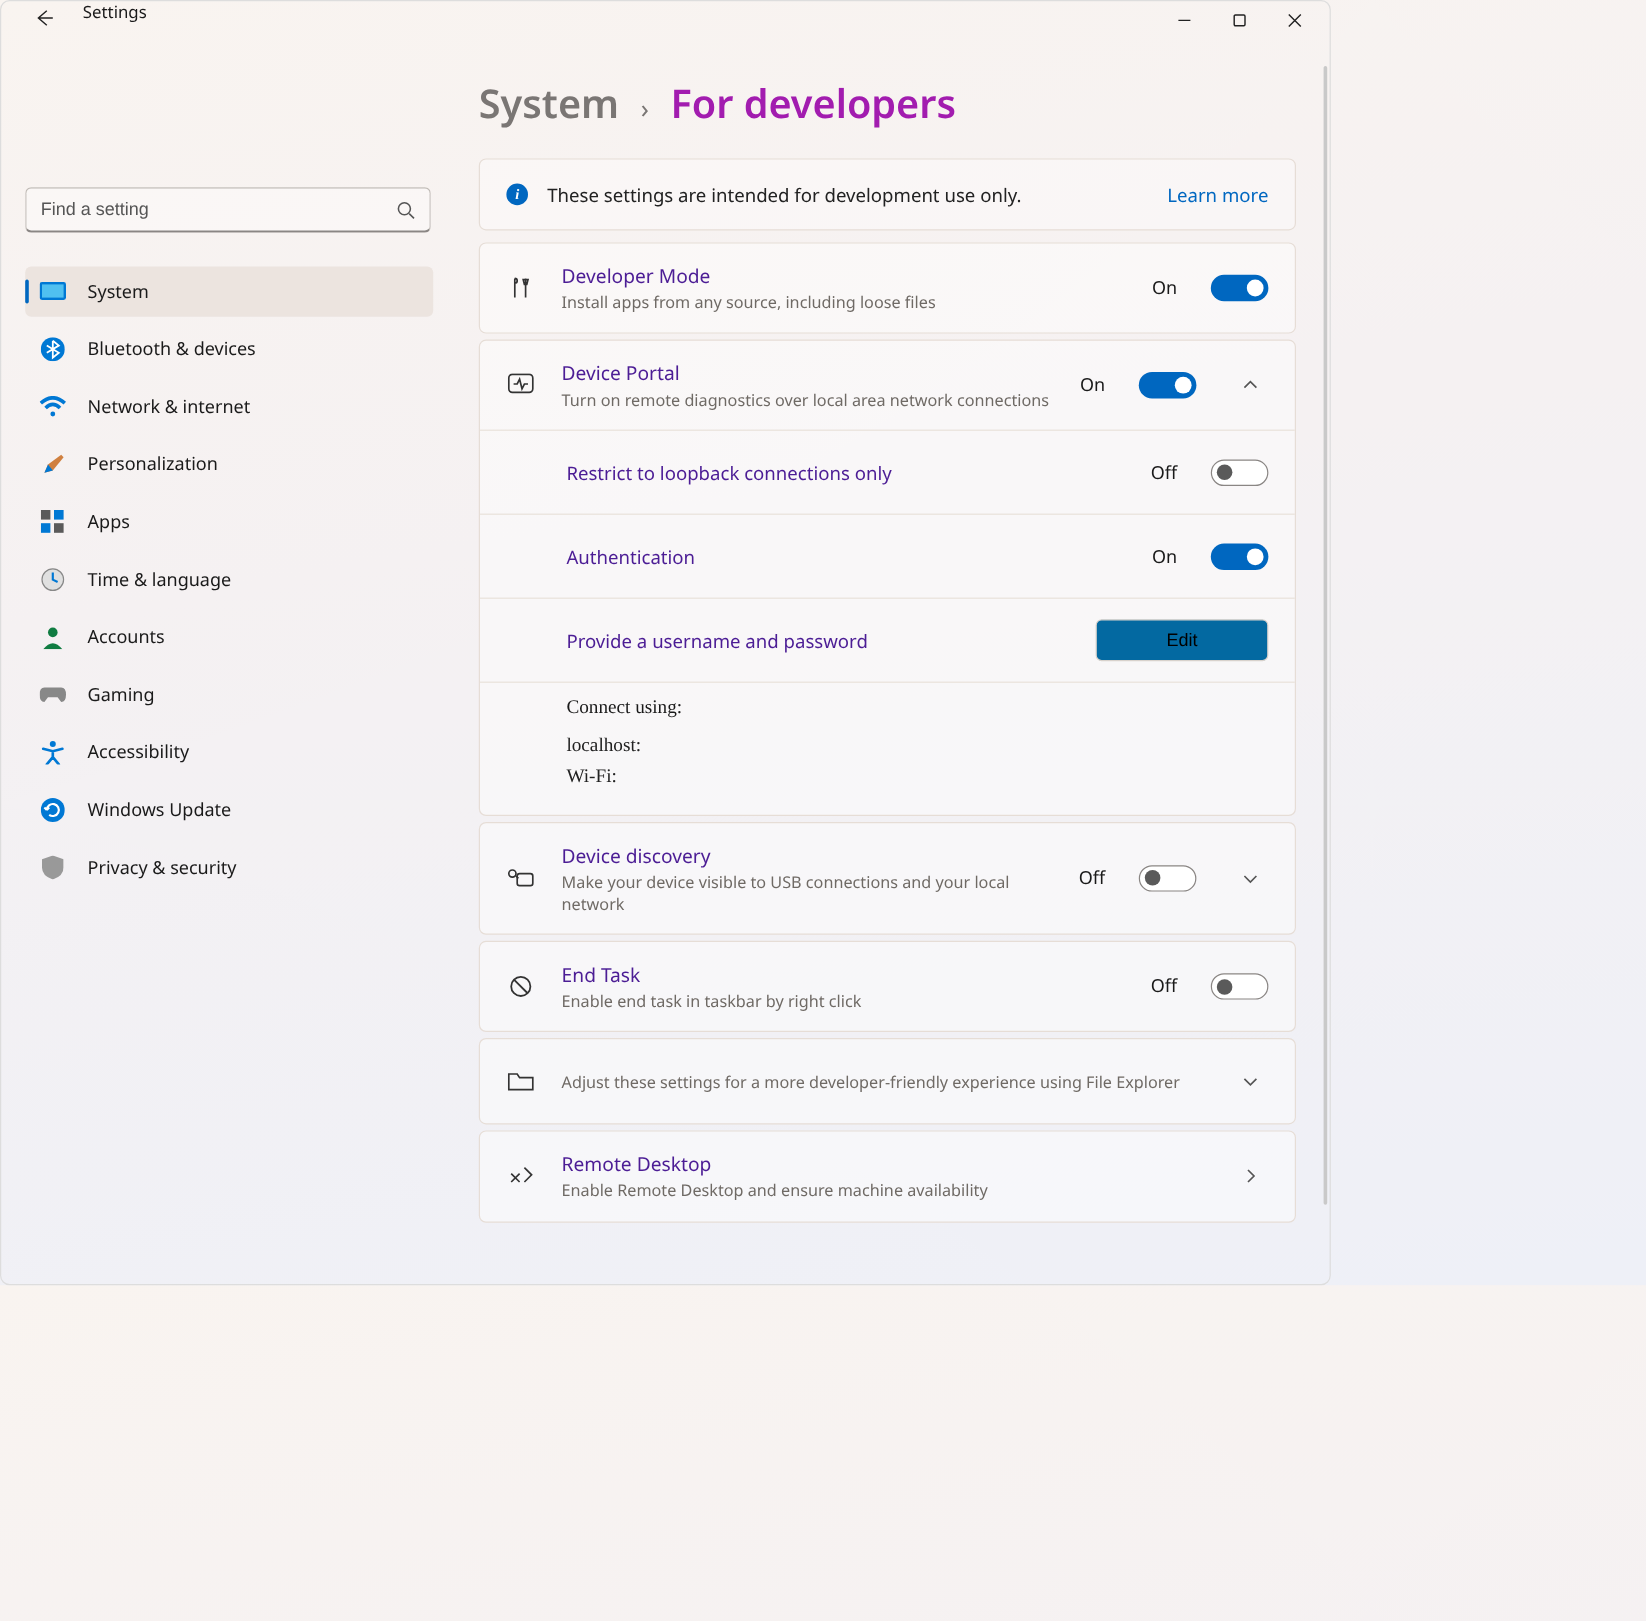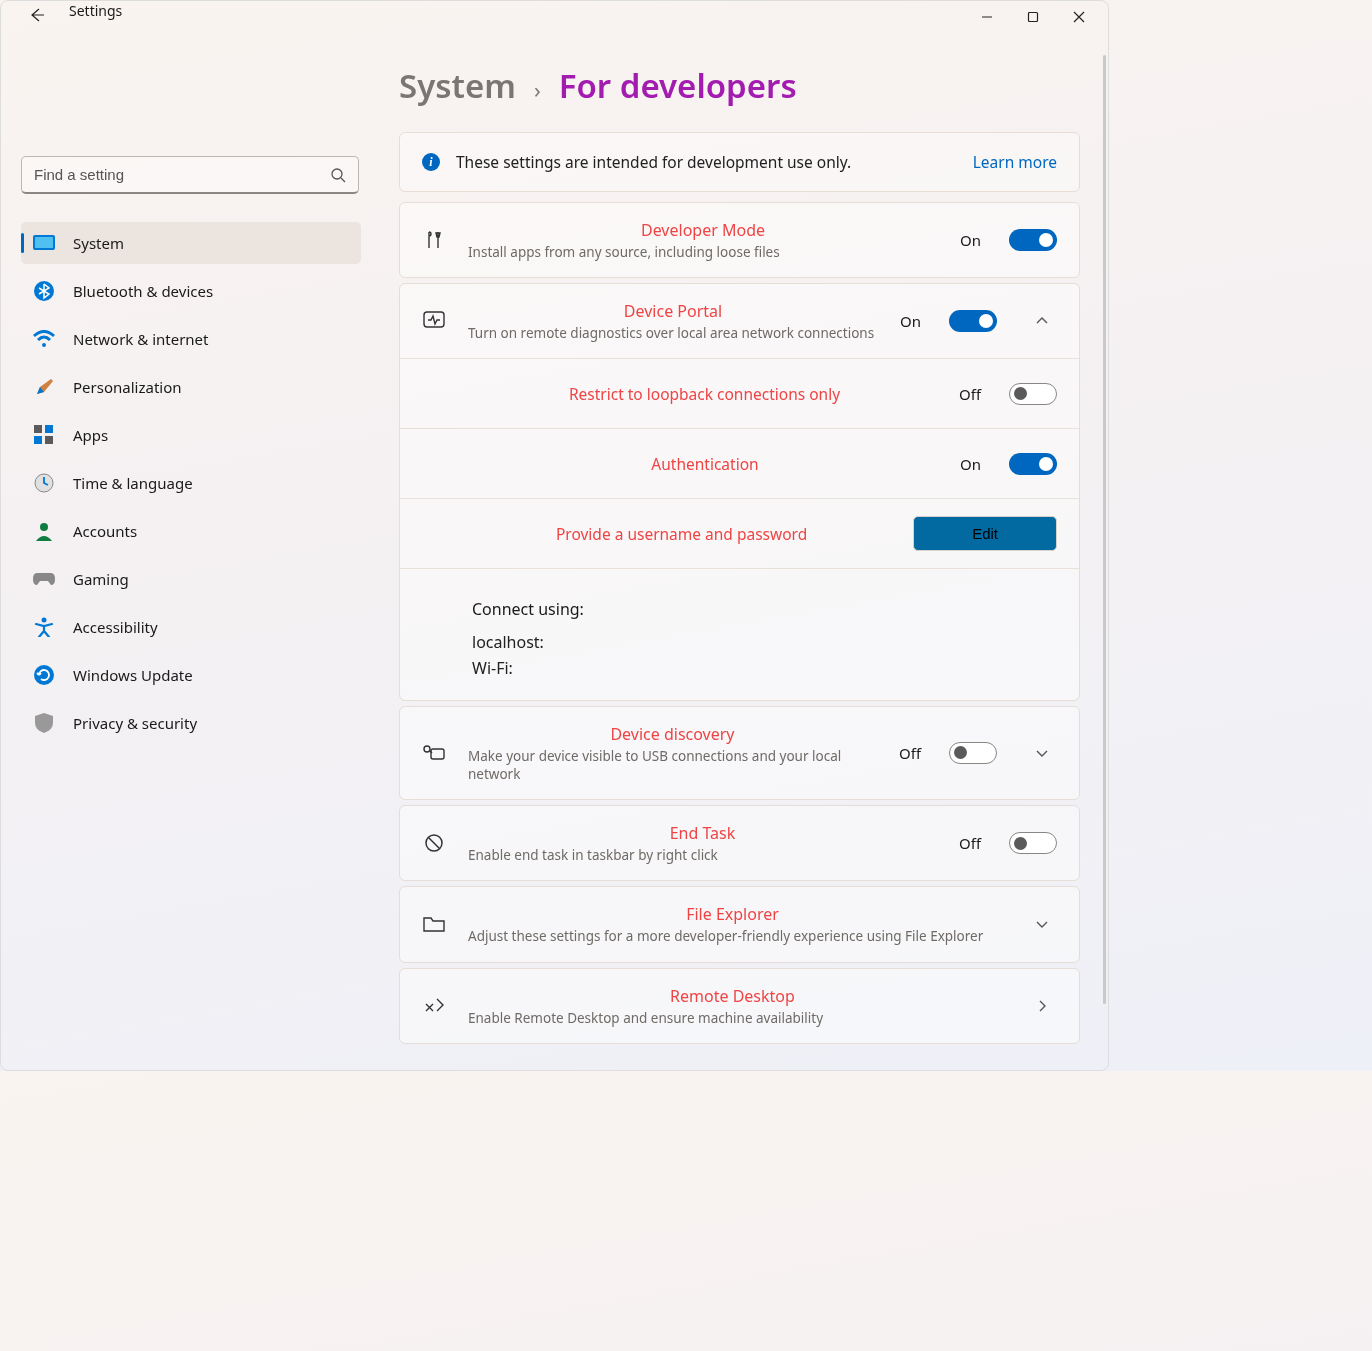--- a/index.html
+++ b/index.html
@@ -44,40 +44,40 @@
   .banner { border:1px solid #e6ddd6; border-radius:6px; padding:18px 22px; display:flex; align-items:center; gap:16px; margin-bottom:10px; background:rgba(255,255,255,0.35); }
   .banner .msg { font-size:15.5px; color:#222; }
   .banner .link { margin-left:auto; color:#0067c0; font-size:15.5px; cursor:pointer; }
   .info-badge { width:18px; height:18px; border-radius:50%; background:#0067c0; display:flex; align-items:center; justify-content:center; color:#fff; font-size:12px; font-weight:bold; font-style:italic; font-family:Georgia,serif; }
 
   .card { border:1px solid #e6ddd6; border-radius:6px; background:rgba(255,255,255,0.45); margin-bottom:5px; }
   .cardrow { display:flex; align-items:center; padding:16px 22px; gap:22px; min-height:70px; }
   .cardrow + .cardrow, .subrow { border-top:1px solid #e9e2da; }
   .cardrow .rowico { width:24px; display:flex; align-items:center; justify-content:center; flex-shrink:0; }
   .cardrow .rowtext { flex:1; min-width:0; }
-  .cardrow .rt-title { font-size:16px; color:#ef4444;text-align:center; }
+  .cardrow .rt-title { font-size:16px; color:#4c1d95; }
   .cardrow .rt-sub { font-size:13.5px; color:#6f6a65; margin-top:2px; line-height:1.35; }
   .subrow { padding-left:72px; }
   .subrow .rowtext { flex:1; }
   .subrow .rt-title { font-size:15.5px; }
 
   .state { font-size:15px; margin-right:6px; }
   .toggle { width:48px; height:22px; border-radius:11px; position:relative; cursor:pointer; flex-shrink:0; }
   .toggle .knob { position:absolute; width:14px; height:14px; border-radius:50%; top:4px; background:#fff; }
   .toggle.on { background:#0067c0; }
   .toggle.on .knob { right:4px; }
   .toggle.off { background:#fff; border:1px solid #8a8684; }
   .toggle.off .knob { left:4px; background:#5a5a5a; width:13px; height:13px; top:3.5px; }
 
   .chev { width:30px; display:flex; align-items:center; justify-content:center; cursor:pointer; flex-shrink:0; margin-left:8px; }
   .chev svg { stroke:#555; stroke-width:1.4; fill:none; }
 
   .editbtn { border:1px solid #d8d2cc; background:#0369a1; border-radius:5px; padding:8px 58px; font-size:15px; cursor:pointer; }
 
-  .connect-block { padding:29px 22px 18px 72px; border-top:1px solid #e9e2da; }
+  .connect-block { padding:12px 22px 18px 72px; border-top:1px solid #e9e2da;font-family:Liberation Serif, serif; }
   .connect-block .ct { font-size:16px; margin-bottom:10px; }
   .connect-block .cl { font-size:16px; color:#222; line-height:1.6; }
 
   .scrollbar-mock { position:absolute; right:2px; top:54px; width:3px; height:calc(100% - 120px); background:#c9c9c9; border-radius:3px; }
 </style>
 </head>
 <body>
 
 <div class="titlebar">
   <div class="back">
@@ -349,21 +349,20 @@
     </div>
 
     <div class="card">
       <div class="cardrow">
         <div class="rowico">
             <svg width="22" height="18" viewBox="0 0 22 18" fill="none" stroke="#333" stroke-width="1.4">
               <path d="M1 3 H8 L10 6 H21 V16 H1 Z"></path>
             </svg>
           </div>
         <div class="rowtext">
-          <div class="rt-title">File Explorer</div>
           <div class="rt-sub">Adjust these settings for a more developer-friendly experience using File Explorer</div>
         </div>
         <div class="chev">
             <svg width="14" height="14" viewBox="0 0 14 14">
               <path d="M2 5 L7 10 L12 5"></path>
             </svg>
           </div>
       </div>
     </div>
 

